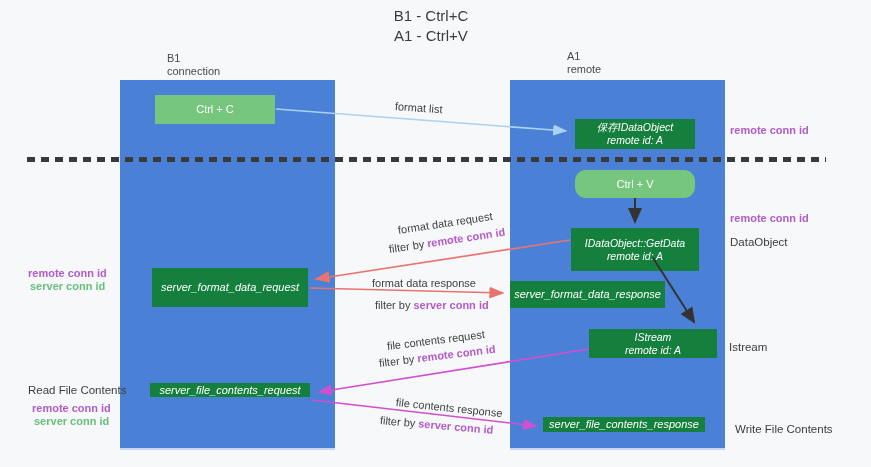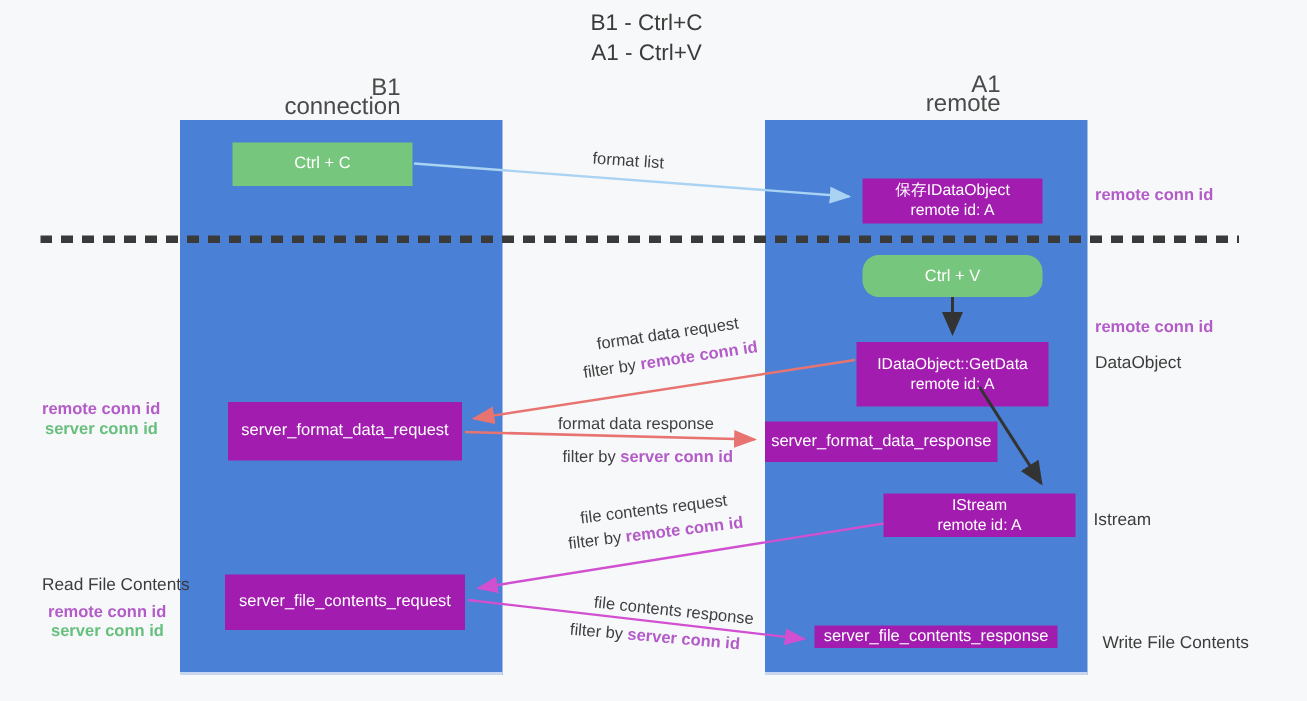--- a/index.html
+++ b/index.html
@@ -13,40 +13,40 @@
     overflow: hidden;
   }
   .abs { position: absolute; }
   .title {
     left: 331px; top: 6px; width: 200px;
     text-align: center;
     font-size: 15px; line-height: 20px;
     color: #3b3b3b;
   }
   .col-header {
-    text-align: right;
-    font-size: 16px; line-height: 13px;
+    text-align: left;
+    font-size: 11px; line-height: 13px;
     color: #4a4a4a;
   }
   .lane {
     background: #4a80d5;
     border-bottom: 2px solid #c9d6f0;
   }
   .divider {
     left: 27px; top: 157px; width: 799px; height: 5px;
     background: repeating-linear-gradient(90deg, #3a3a3a 0 8px, transparent 8px 14px);
   }
   .node {
     display: flex; align-items: center; justify-content: center;
     text-align: center;
     color: #ffffff;
     font-size: 11px; line-height: 13px;
   }
   .node.green { background: #77c67d; }
-  .node.orange { background: #a21caf; }
+  .node.orange { background: #15803d; font-style: italic; }
   .node.small { font-size: 10.5px; }
   .side-label { font-size: 11.5px; color: #3c3c3c; white-space: nowrap; }
   .side-label.bold-purple { color: #b35bc8; font-weight: bold; font-size: 11px; }
   .side-label.bold-green { color: #67bf7d; font-weight: bold; font-size: 11px; }
   .edge-label {
     font-size: 11px; color: #3f3f3f; white-space: nowrap;
     transform-origin: left center;
   }
   .edge-label .purple { color: #b35bc8; font-weight: bold; padding-left: 3px; }
   .edge-label .pre { padding-right: 0; }
@@ -106,21 +106,21 @@
     <span>server_format_data_response</span>
   </div>
 
   <div class="abs node orange small" style="left:589px; top:329px; width:128px; height:29px;">
     <span>
       <span style="display:block;">IStream</span>
       <span style="display:block;">remote id: A</span>
     </span>
   </div>
 
-  <div class="abs node orange" style="left:150px; top:383px; width:160px; height:37px;">
+  <div class="abs node orange" style="left:150px; top:383px; width:160px; height:14px;">
     <span>server_file_contents_request</span>
   </div>
 
   <div class="abs node orange" style="left:543px; top:417px; width:162px; height:15px;">
     <span>server_file_contents_response</span>
   </div>
 
   <svg class="abs arrows" width="871" height="467" viewBox="0 0 871 467">
     <defs>
       <marker id="m-blue" markerWidth="10" markerHeight="8" refX="8" refY="3.5" orient="auto">

